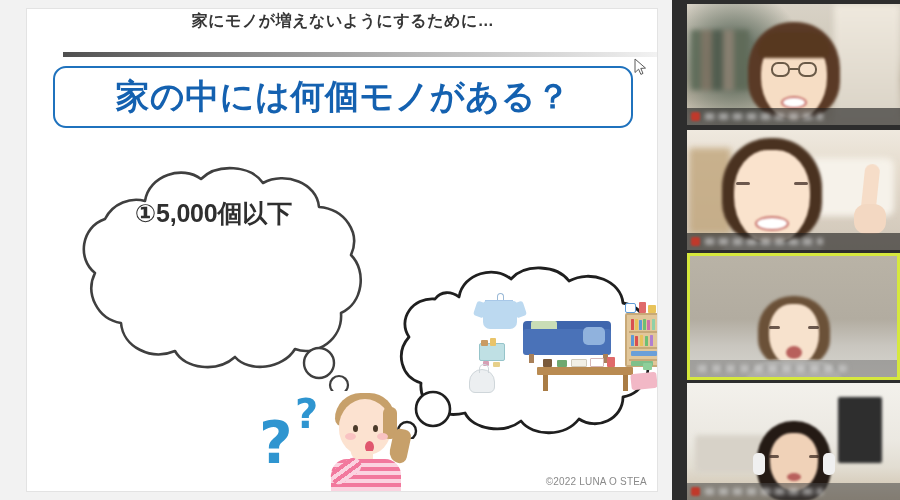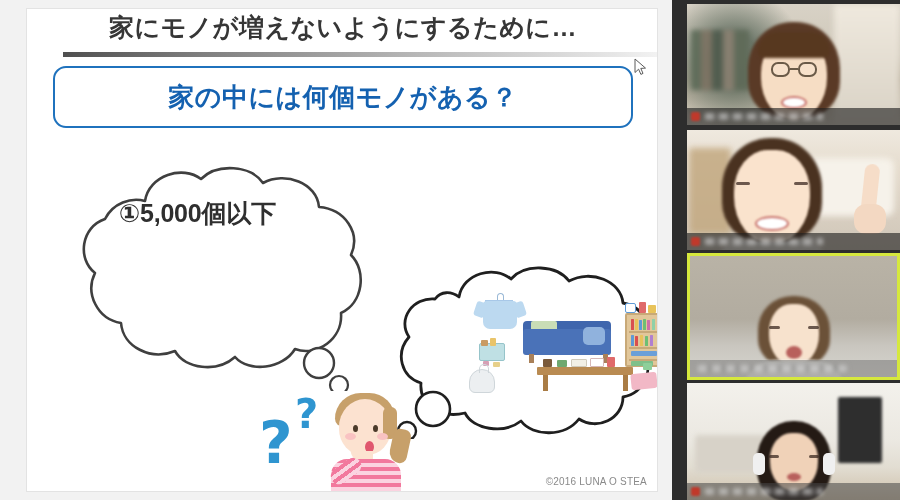--- a/index.html
+++ b/index.html
@@ -30,21 +30,21 @@
     border: 1px solid #e3e3e3;
     overflow: hidden;
   }
 
   
   #slide-title {
     position: absolute;
     left: 0; top: 2px;
     width: 632px;
     text-align: center;
-    font-size: 25px;
+    font-size: 16px;
     font-weight: bold;
     color: #363636;
     letter-spacing: .5px;
     white-space: nowrap;
   }
   #title-rule {
     position: absolute;
     left: 36px; top: 43px;
     width: 600px; height: 5px;
     background: linear-gradient(to right, #4f4f4f 0%, #7d7d7d 22%, #b9b9b9 60%, #e6e6e6 92%, #f4f4f4 100%);
@@ -56,33 +56,33 @@
     left: 26px; top: 57px;
     width: 580px; height: 62px;
     border: 2.5px solid #1f72bd;
     border-radius: 13px;
     background: #ffffff;
     display: flex;
     align-items: center;
     justify-content: center;
   }
   #question-text {
-    font-size: 26px;
+    font-size: 34px;
     font-weight: bold;
     color: #1461b0;
     letter-spacing: .5px;
     white-space: nowrap;
   }
 
   
   .cloud-svg { position: absolute; pointer-events: none; }
   #cloud-left { left: 44px; top: 152px; }
   #options {
     position: absolute;
-    left: 92px; top: 190px;
+    left: 108px; top: 190px;
     line-height: 1.16;
   }
   .option {
     font-size: 25px;
     font-weight: bold;
     color: #2f2f2f;
     white-space: nowrap;
     letter-spacing: -0.2px;
   }
 
@@ -469,21 +469,21 @@
         <div class="eye" style="left:64px;"></div>
         <div class="blush" style="left:36px;"></div>
         <div class="blush" style="left:68px;"></div>
         <div class="mouth"></div>
         <div class="neck"></div>
         <div class="body"></div>
         <div class="arm"></div>
         <div class="hand"></div>
       </div>
 
-      <div id="copyright">©2016 LUNA O STEA</div>
+      <div id="copyright">©2022 LUNA O STEA</div>
     </div>
 
     <svg id="cursor" viewBox="0 0 14 18">
       <path d="M1,1 L1,14.5 L4.6,11.2 L6.9,16.4 L9,15.4 L6.8,10.4 L11.5,10.1 Z" fill="#ffffff" stroke="#5b5b5b" stroke-width="1"></path>
     </svg>
   </div>
 
   <div id="video-panel">
 
     <div class="tile" id="tile-1">

